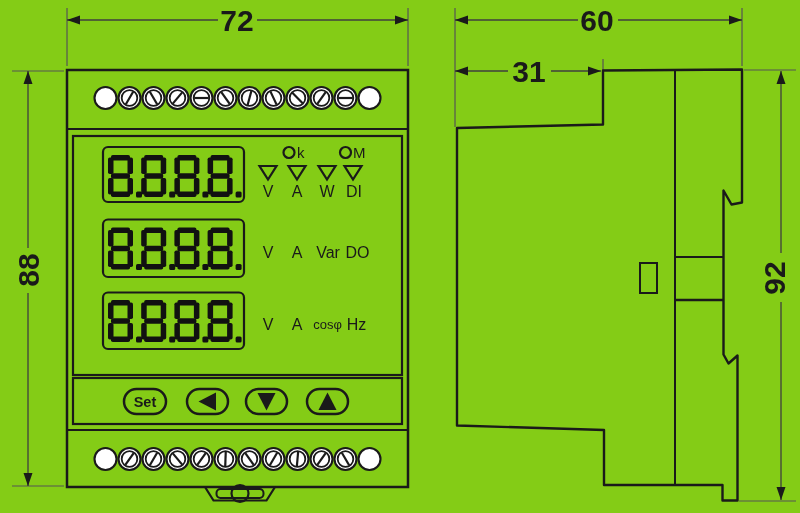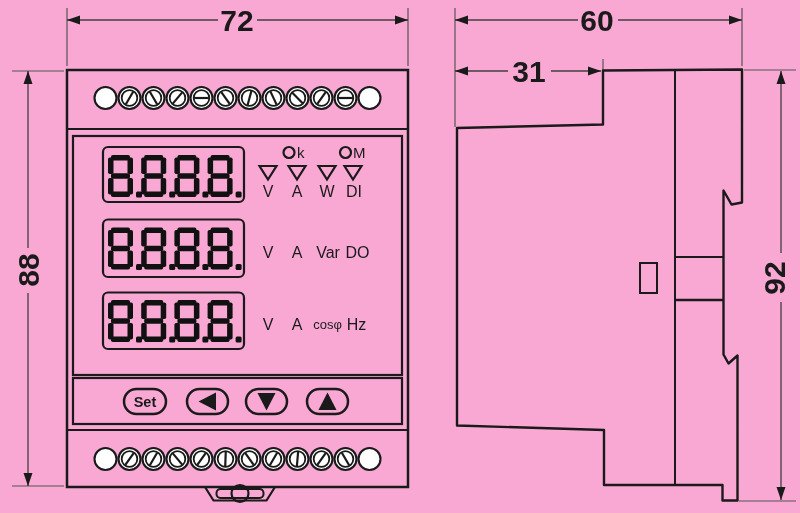--- a/index.html
+++ b/index.html
@@ -1,16 +1,16 @@
 <!DOCTYPE html>
 <html><head>
 <meta charset="utf-8">
 <style>
   html,body{margin:0;padding:0;background:#ffffff;}
-  .stage{position:relative;width:800px;height:513px;background:#f9a8d4;overflow:hidden;}
+  .stage{position:relative;width:800px;height:513px;background:#84cc16;overflow:hidden;}
   svg{display:block;}
   .t-dim{font-family:"Liberation Sans",sans-serif;font-size:30px;font-weight:bold;fill:#1a1a1a;}
   .t-lbl{font-family:"Liberation Sans",sans-serif;font-size:16px;fill:#1a1a1a;}
   .t-sm{font-family:"Liberation Sans",sans-serif;font-size:13px;fill:#1a1a1a;}
   .t-ind{font-family:"Liberation Sans",sans-serif;font-size:15px;fill:#1a1a1a;}
   .t-set{font-family:"Liberation Sans",sans-serif;font-size:14.5px;font-weight:bold;fill:#1a1a1a;}
   .ln{stroke:#1a1a1a;fill:none;}
   .dimln{stroke:#3f3f3f;stroke-width:1.3;fill:none;}
   .extln{stroke:#555555;stroke-width:1.2;fill:none;}
   .arr{fill:#1a1a1a;stroke:none;}

